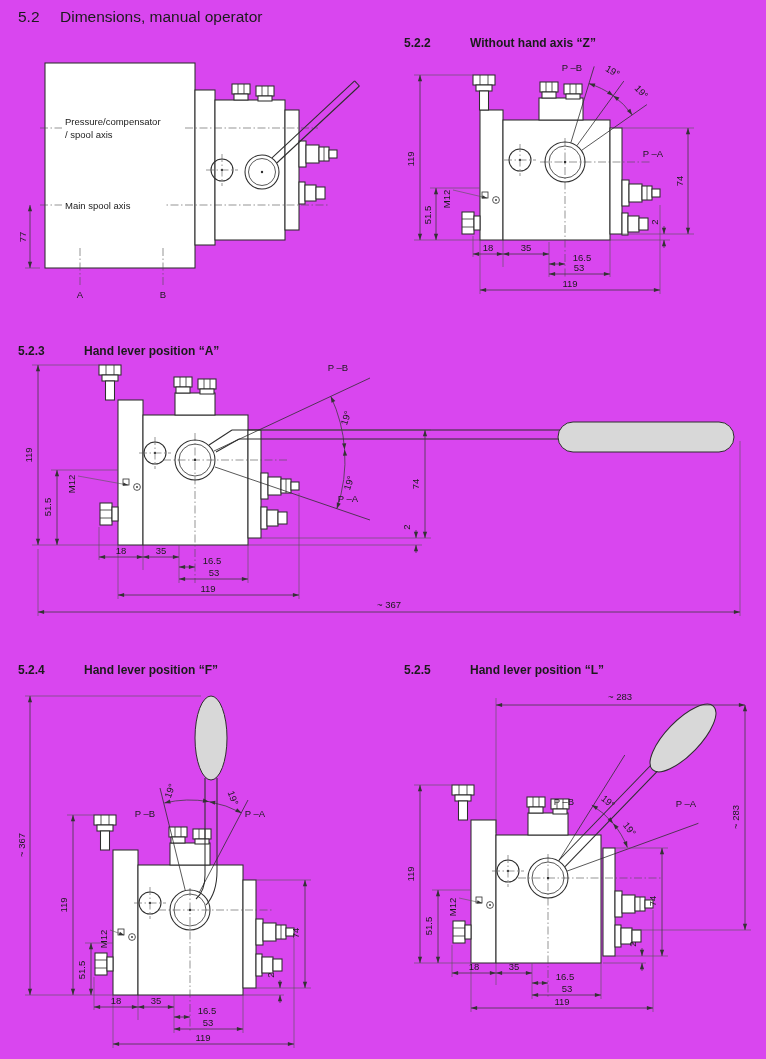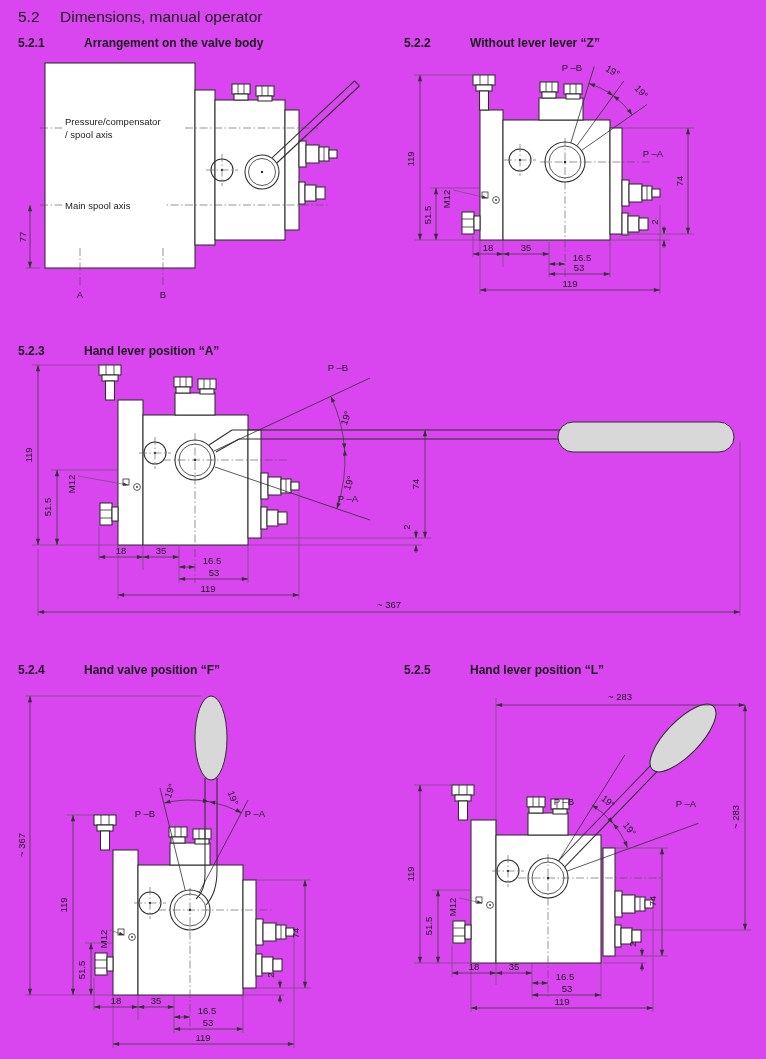--- a/index.html
+++ b/index.html
@@ -22,31 +22,28 @@
 </style>
 </head>
 <body>
 
 <div id="page">
 
   <div class="pgtitle">
     <span class="no">5.2</span><span>Dimensions, manual operator</span>
   </div>
 
-  <div class="cap" style="left:18px;top:36px">
-    <span class="no">5.2.1</span><span>Arrangement on the valve body</span>
-  </div>
   <div class="cap" style="left:404px;top:36px">
-    <span class="no">5.2.2</span><span>Without lever lever “Z”</span>
+    <span class="no">5.2.2</span><span>Without hand axis “Z”</span>
   </div>
   <div class="cap" style="left:18px;top:344px">
     <span class="no">5.2.3</span><span>Hand lever position “A”</span>
   </div>
   <div class="cap" style="left:18px;top:663px">
-    <span class="no">5.2.4</span><span>Hand valve position “F”</span>
+    <span class="no">5.2.4</span><span>Hand lever position “F”</span>
   </div>
   <div class="cap" style="left:404px;top:663px">
     <span class="no">5.2.5</span><span>Hand lever position “L”</span>
   </div>
 
   <svg style="left:18px;top:55px" width="372" height="262" viewBox="0 0 372 262">
     <defs>
       <marker id="arr" viewBox="0 0 10 10" refX="9.2" refY="5" markerWidth="10" markerHeight="10" orient="auto-start-reverse">
         <path d="M1,2.2 L9.2,5 L1,7.8 Z" fill="#333"></path>
       </marker>

